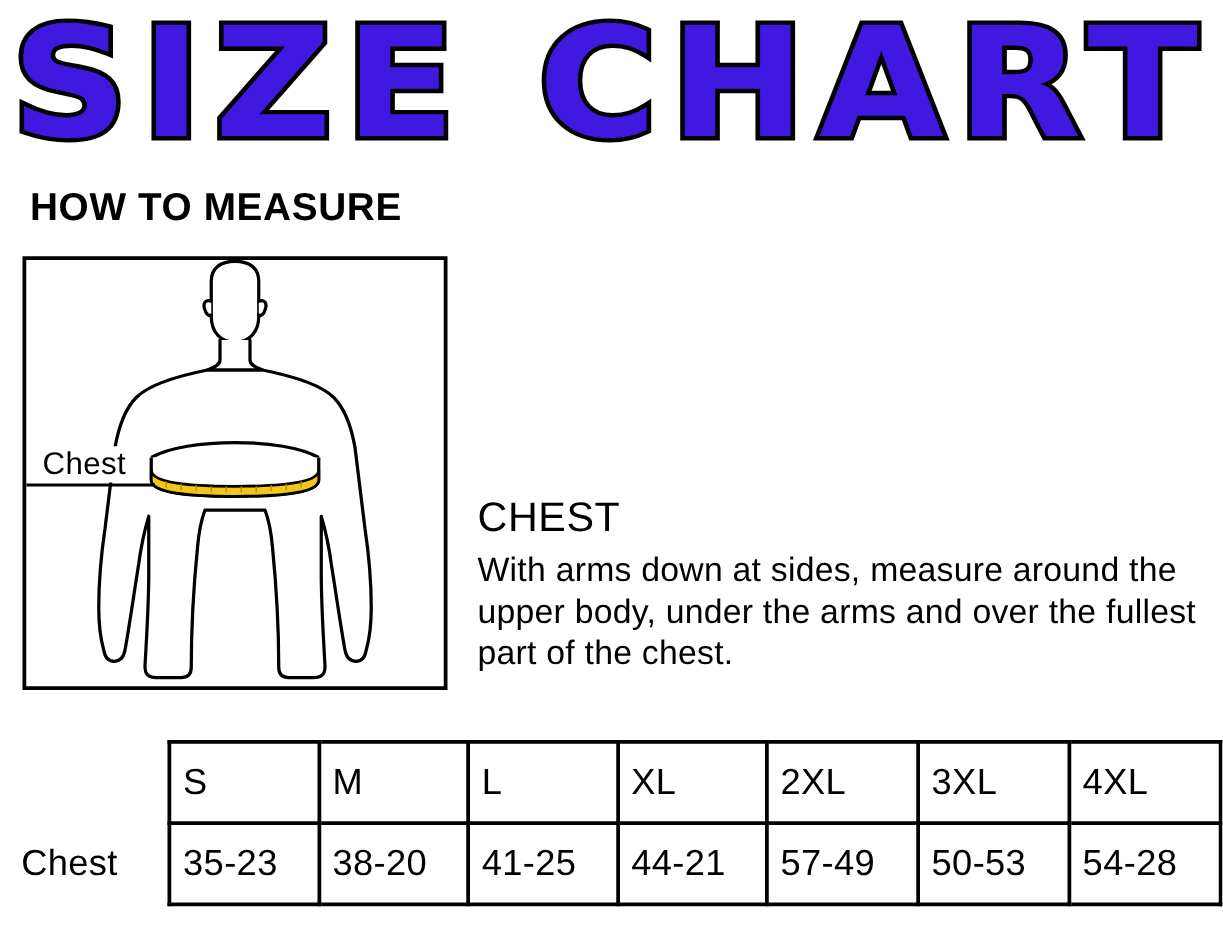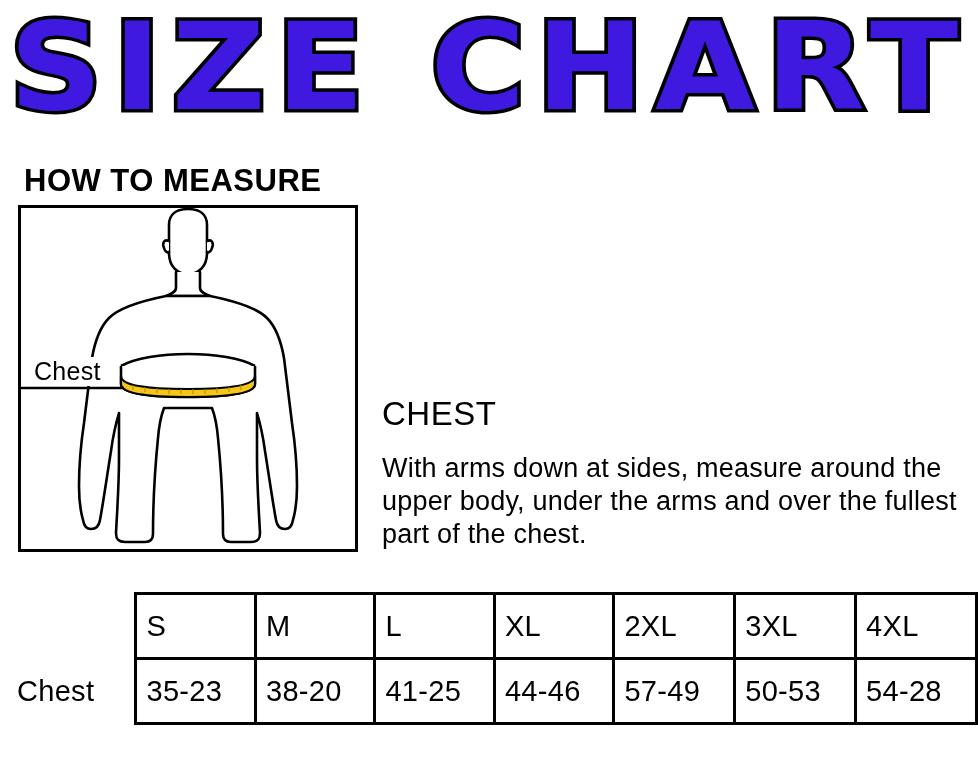--- a/index.html
+++ b/index.html
@@ -36,21 +36,21 @@
     paint-order: stroke fill;
     transform: scaleX(1.06);
     transform-origin: 50% 50%;
     white-space: nowrap;
   }
 
   
   .howto-label {
     position: absolute;
     left: 24px;
-    top: 163px;
+    top: 148px;
     font-size: 31px;
     font-weight: 700;
     letter-spacing: 0.5px;
   }
 
   .figure-box {
     position: absolute;
     left: 18px;
     top: 205px;
     width: 340px;
@@ -80,21 +80,21 @@
   .desc-title {
     position: absolute;
     left: 382px;
     top: 395px;
     font-size: 33px;
     letter-spacing: 0.5px;
   }
   .desc-body {
     position: absolute;
     left: 382px;
-    top: 452px;
+    top: 440px;
     width: 590px;
     font-size: 27px;
     line-height: 33px;
     letter-spacing: 0.2px;
   }
 
   
   .size-table {
     position: absolute;
     left: 8px;
@@ -216,19 +216,19 @@
       <td class="col-cell">XL</td>
       <td class="col-cell">2XL</td>
       <td class="col-cell">3XL</td>
       <td class="col-cell">4XL</td>
     </tr>
     <tr>
       <td class="rowhead-cell">Chest</td>
       <td class="col-cell">35-23</td>
       <td class="col-cell">38-20</td>
       <td class="col-cell">41-25</td>
-      <td class="col-cell">44-46</td>
+      <td class="col-cell">44-21</td>
       <td class="col-cell">57-49</td>
       <td class="col-cell">50-53</td>
       <td class="col-cell">54-28</td>
     </tr>
   </tbody>
 </table>
 
 </body></html>

